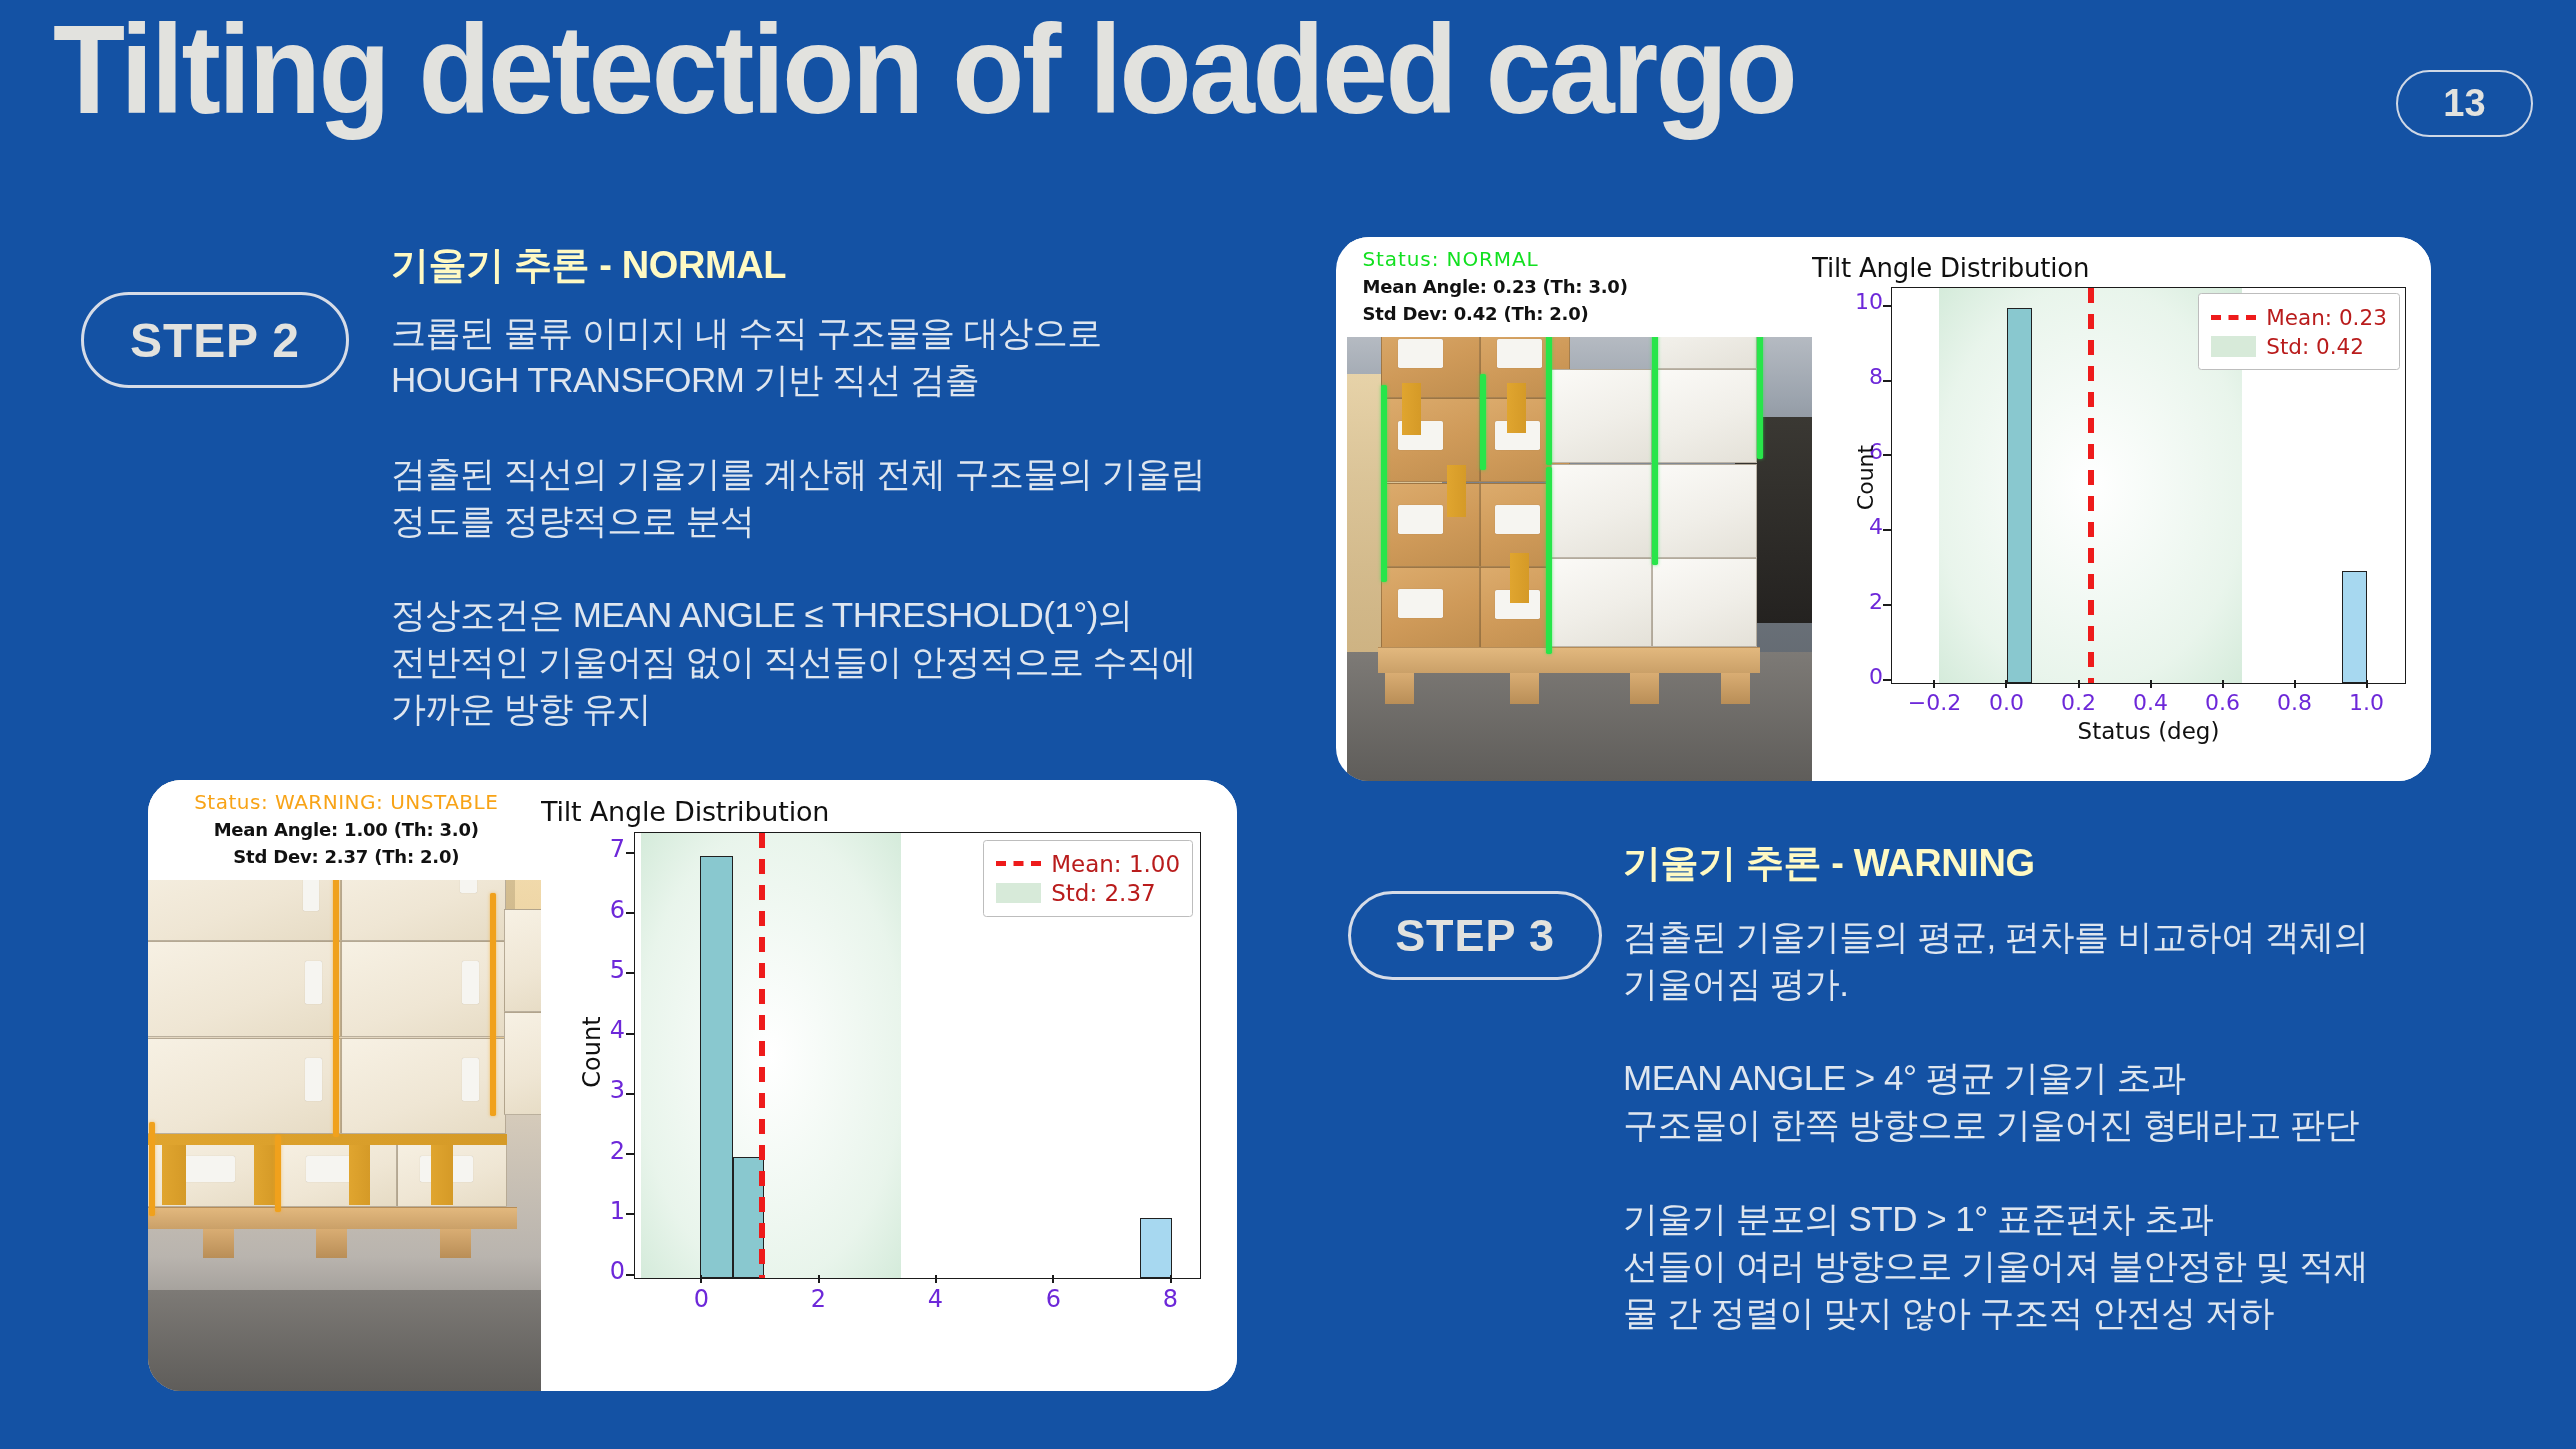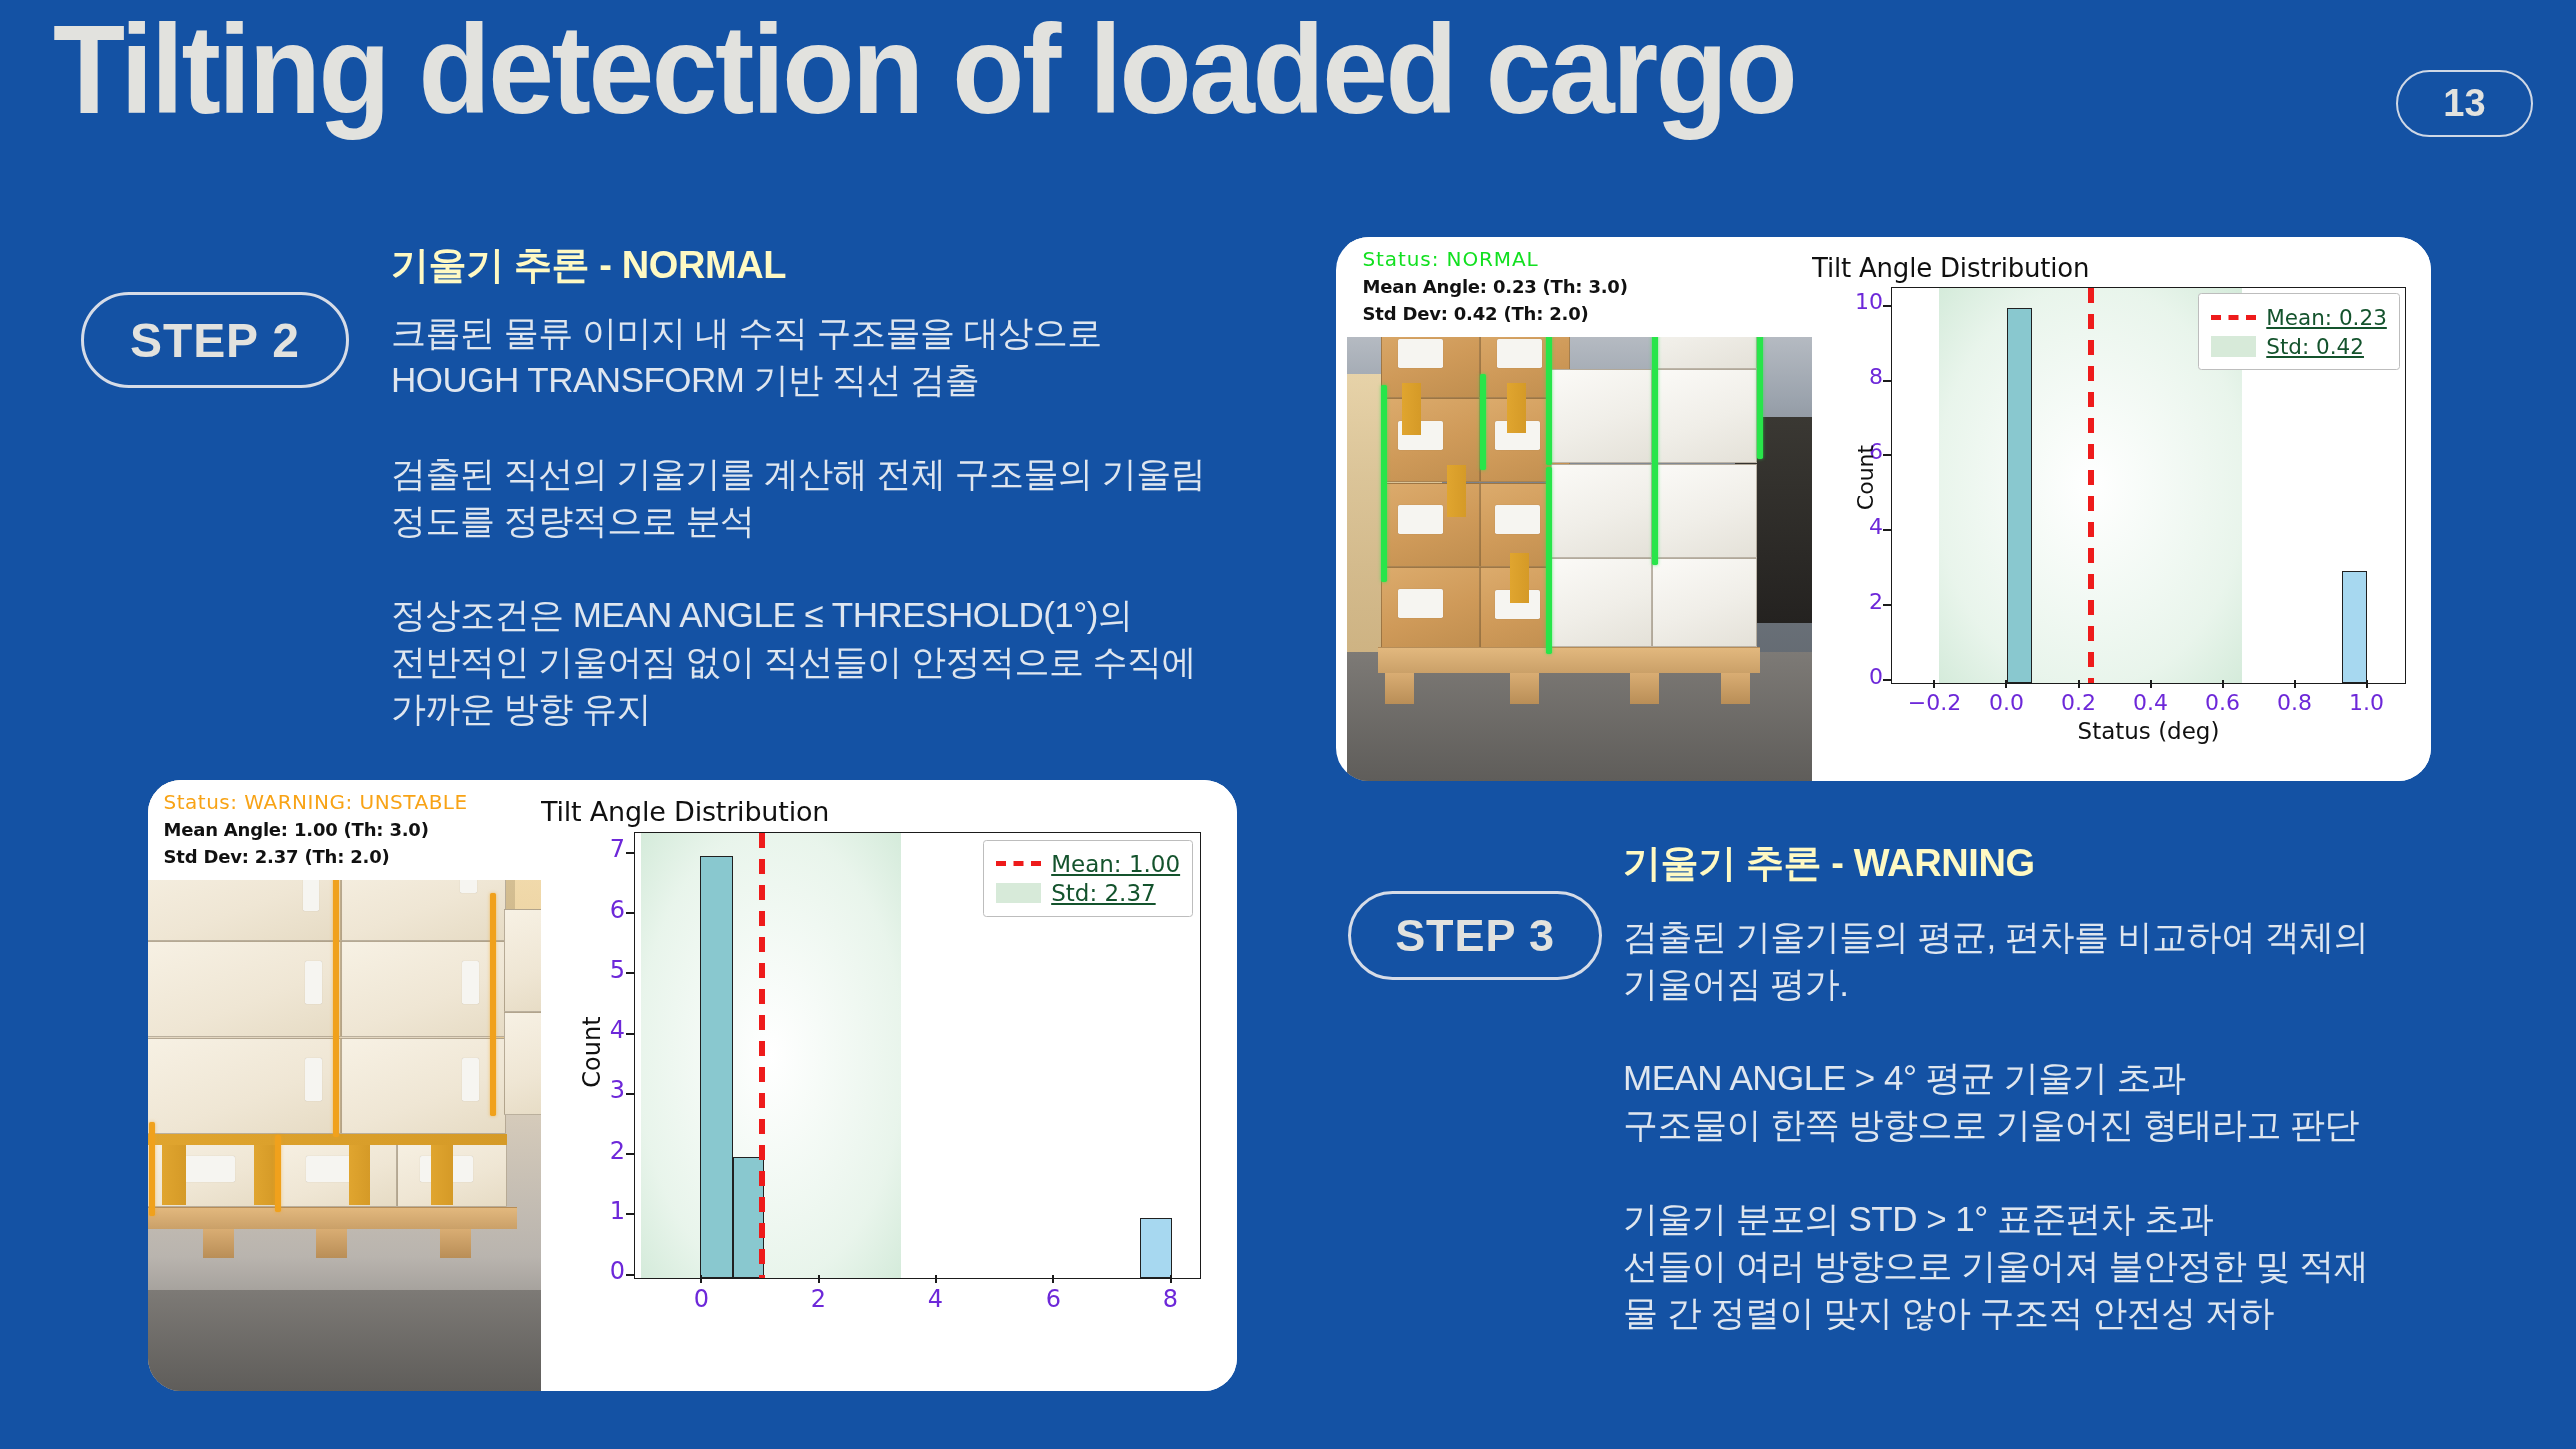--- a/index.html
+++ b/index.html
@@ -229,23 +229,22 @@
   .legend-row { display: flex; align-items: center; gap: 10.3px; height: 29px; }
   .legend-swatch-dash {
     width: 45px; height: 0;
     border-top: 5.2px dashed #ee1b1b;
   }
   .legend-swatch-band {
     width: 45px; height: 20.6px; background: #d7ead9;
   }
   .legend-text {
     font-family: "DejaVu Sans", sans-serif;
-    color: #14532d;
+    color: #b91c1c;
     white-space: nowrap;
-    text-decoration: underline;
   }
 </style>
 </head>
 <body>
 
 <div class="slide">
 
   <div class="title">Tilting detection of loaded cargo</div>
   <div class="page-badge">
     <span>13</span>
@@ -454,21 +453,21 @@
       <div class="pallet" style="left:0px; top:427px; width:369px; height:22px;"></div>
       <div class="pallet-foot" style="left:55px; top:449px; width:31px; height:29px;"></div>
       <div class="pallet-foot" style="left:168px; top:449px; width:31px; height:29px;"></div>
       <div class="pallet-foot" style="left:292px; top:449px; width:31px; height:29px;"></div>
 
       <div class="det-line orange" style="left:185px; top:65px; height:292px;"></div>
       <div class="det-line orange" style="left:342px; top:113px; height:223px;"></div>
       <div class="det-line orange" style="left:0.9px; top:342px; height:94px;"></div>
       <div class="det-line orange" style="left:127px; top:355px; height:77px;"></div>
 
-      <div class="overlay-box" style="width:393px;">
+      <div class="overlay-box" style="width:393px;text-align:center;">
         <div class="overlay-line status-warning">
           <span>Status:</span>
           <span>WARNING: UNSTABLE</span>
         </div>
         <div class="overlay-line">Mean Angle: 1.00 (Th: 3.0)</div>
         <div class="overlay-line">Std Dev: 2.37 (Th: 2.0)</div>
       </div>
     </div>
 
     <div class="chart">

